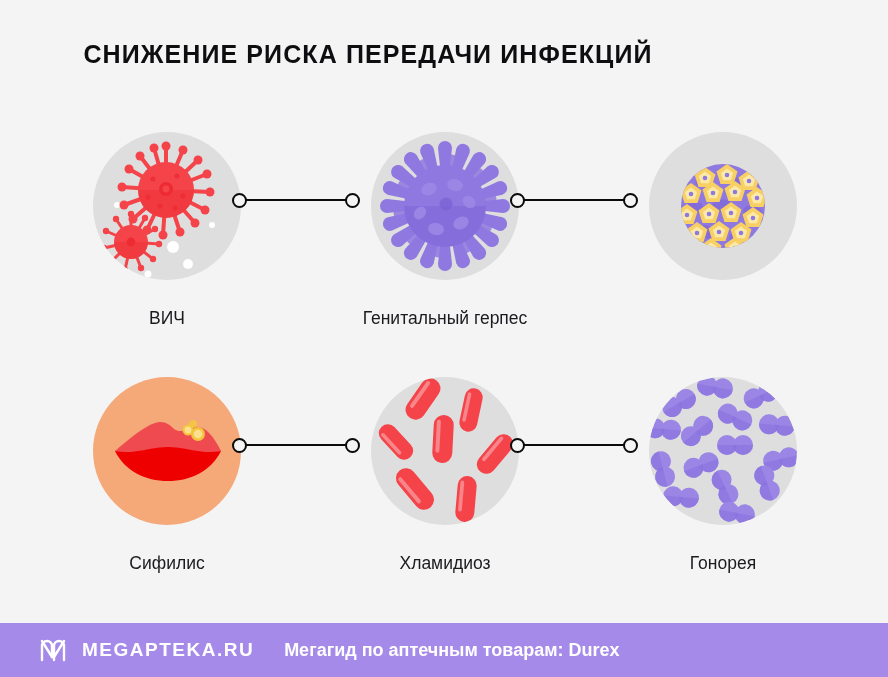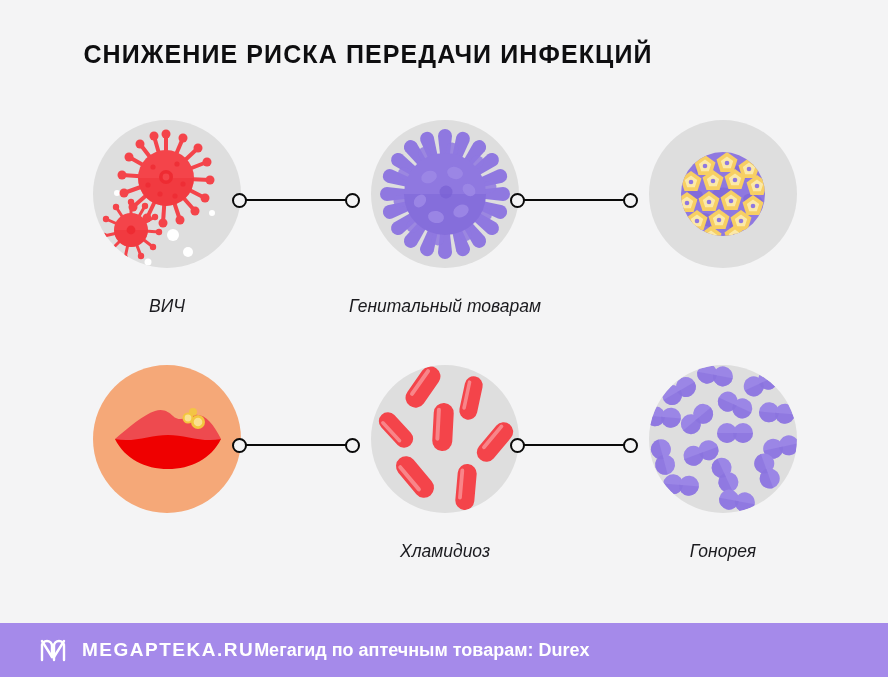--- a/index.html
+++ b/index.html
@@ -40,22 +40,21 @@
     left: 0;
     width: 888px;
     height: 220px;
   }
   #row-1 { top: 110px; }
   #row-2 { top: 355px; }
 
   .cell {
     position: absolute;
     width: 200px;
-    top: 4px;
-    font-style: italic;
+    top: 16px;
   }
   .cell-1 { left: 67px; }
   .cell-2 { left: 345px; }
   .cell-3 { left: 623px; }
 
   .disc {
     position: relative;
     width: 148px;
     height: 148px;
     margin: 6px auto 0 auto;
@@ -126,20 +125,21 @@
   }
   .footer-brand {
     margin-left: 14px;
     font-size: 19px;
     font-weight: bold;
     color: #ffffff;
     letter-spacing: 1.5px;
     font-family: "Liberation Sans", sans-serif;
   }
   .footer-tagline {
+    margin-left: 30px;
     font-size: 18px;
     font-weight: bold;
     color: #ffffff;
     font-family: "Liberation Sans", sans-serif;
   }
   svg { display: block; }
 </style>
 </head>
 <body>
 
@@ -351,21 +351,21 @@
               <ellipse cx="10" cy="-21" rx="8" ry="6" transform="rotate(15 10 -21)"></ellipse>
               <ellipse cx="24" cy="-4" rx="7" ry="5.5" transform="rotate(40 24 -4)"></ellipse>
               <ellipse cx="16" cy="17" rx="8" ry="6" transform="rotate(-25 16 17)"></ellipse>
               <ellipse cx="-9" cy="23" rx="8" ry="6" transform="rotate(10 -9 23)"></ellipse>
               <ellipse cx="-25" cy="7" rx="7" ry="5.5" transform="rotate(-50 -25 7)"></ellipse>
             </g>
             <circle cx="1" cy="-2" r="6.5" fill="#7a62d4" opacity="0.75"></circle>
           </g>
         </svg>
       </div>
-      <div class="cell-label">Генитальный товарам</div>
+      <div class="cell-label">Генитальный герпес</div>
     </div>
 
     <div class="cell cell-3">
       <div class="disc">
         <svg width="148" height="148" viewBox="0 0 148 148">
           <defs>
             <clipPath id="hpvClip">
                 <circle cx="74" cy="74" r="42"></circle>
               </clipPath>
             <g id="capso">
@@ -460,20 +460,21 @@
           <path d="M 22 74 C 40 78 58 70 75 70 C 92 70 110 78 128 74 C 118 94 98 104 75 104 C 52 104 32 94 22 74 Z" fill="#ef0000"></path>
           <g>
             <circle cx="95" cy="53" r="5.5" fill="#f3c63f"></circle>
             <circle cx="95" cy="53" r="3.4" fill="#fbe08f"></circle>
             <circle cx="105" cy="57" r="7" fill="#f3c63f"></circle>
             <circle cx="105" cy="57" r="4.3" fill="#fbe08f"></circle>
             <circle cx="100" cy="47" r="4" fill="#f3c63f" opacity="0.9"></circle>
           </g>
         </svg>
       </div>
+      <div class="cell-label">Сифилис</div>
     </div>
 
     <div class="cell cell-3">
       <div class="disc">
         <svg width="148" height="148" viewBox="0 0 148 148">
           <defs>
             <clipPath id="gcClip">
                 <circle cx="74" cy="74" r="74"></circle>
               </clipPath>
             <g id="dipl">

